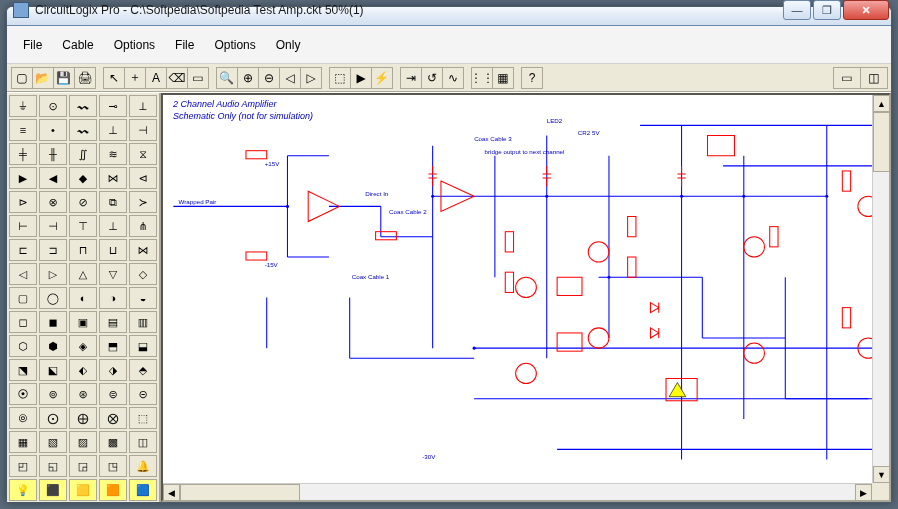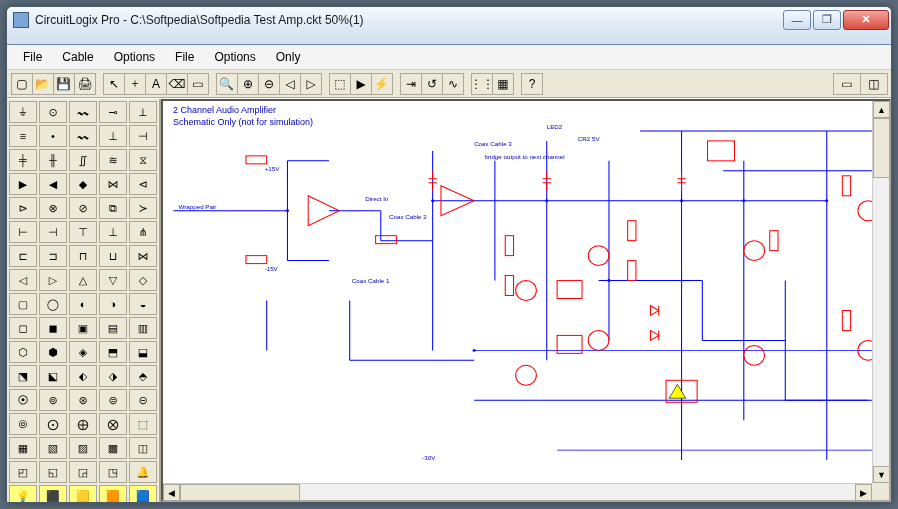--- a/index.html
+++ b/index.html
@@ -1,35 +1,35 @@
 <!DOCTYPE html>
 <html><head>
 <meta charset="utf-8">
 <style>
 * { margin: 0; padding: 0; box-sizing: border-box; font-family: "Segoe UI", Tahoma, sans-serif; }
 body { background: #5a6a7a; width: 898px; height: 509px; overflow: hidden; }
 .window { position: absolute; left: 6px; top: 6px; right: 6px; bottom: 6px; background: #fff; border: 1px solid #4a5a6a; border-radius: 6px 6px 0 0; display: flex; flex-direction: column; box-shadow: 0 0 8px rgba(0,0,0,.4); }
-.titlebar { height: 38px; background: linear-gradient(#f7fbff,#e4ecf7 40%,#d3e0f0); border-bottom: 1px solid #6a88ab; display: flex; align-items: center; padding: 0 2px 12px 6px; border-radius: 6px 6px 0 0; }
+.titlebar { height: 19px; background: linear-gradient(#f7fbff,#e4ecf7 40%,#d3e0f0); border-bottom: 1px solid #6a88ab; display: flex; align-items: center; padding: 0 2px 12px 6px; border-radius: 6px 6px 0 0; }
 .titlebar .icon { width: 16px; height: 16px; margin-right: 6px; background: #7aa6d8; border: 1px solid #3a5a7a; }
 .titlebar .title { font-size: 12px; color: #1a1a1a; flex: 1; white-space: nowrap; overflow: hidden; }
 .winbtns { display: flex; gap: 2px; }
 .winbtn { width: 28px; height: 20px; border: 1px solid #6a88ab; border-radius: 3px; background: linear-gradient(#f3f8ff,#d0dff0); display: flex; align-items: center; justify-content: center; font-size: 11px; color: #2a3a4a; cursor: default; }
 .winbtn.close { width: 46px; background: linear-gradient(#f3a4a0,#d94b3e); color: #fff; border-color: #a02e22; font-weight: bold; }
-.menubar { height: 25px; background: #f4f4f4; border-bottom: 1px solid #d0d0d0; display: flex; align-items: stretch; padding: 8px 6px; }
+.menubar { height: 38px; background: #f4f4f4; border-bottom: 1px solid #d0d0d0; display: flex; align-items: stretch; padding: 8px 6px; }
 .menuitem { padding: 0 10px; font-size: 12px; display: flex; align-items: center; color: #000; cursor: default; }
 .toolbar { height: 28px; background: #ece9d8; border-bottom: 1px solid #aca899; display: flex; align-items: center; padding: 0 4px; gap: 0; }
 .tbtn { width: 22px; height: 22px; border: 1px solid #aca899; background: #ece9d8; display: flex; align-items: center; justify-content: center; font-size: 12px; cursor: default; margin-right: -1px; }
 .tsep { width: 8px; }
 .tgroup-right { margin-left: auto; display:flex; }
 .client { flex: 1; display: flex; background: #ece9d8; border-top: 1px solid #fff; overflow: hidden;}
 .palette { width: 154px; background: #ece9d8; border-right: 2px solid #aca899; padding: 2px; display: grid; grid-template-columns: repeat(5, 28px); grid-auto-rows: 22px; gap: 2px; align-content: start; }
 .pbtn { border: 1px solid #aca899; background: #ece9d8; display: flex; align-items:center; justify-content:center; font-size: 11px; cursor: default; overflow:hidden;}
 .canvas-wrap { flex: 1; display: flex; flex-direction: column; background: #fff; position: relative;}
 .canvas-inner { flex: 1; position: relative; overflow: hidden; border: 2px inset #aca899; background:#fff;}
-.schematic-text { position: absolute; left: 10px; top: 4px; font-family: "Courier New", monospace; font-size: 9px; color: #0000c0; line-height: 11px; white-space: pre; }
+.schematic-text { position: absolute; left: 10px; top: 4px; font-family: "Courier New", monospace; font-size: 9px; font-style: italic; color: #0000c0; line-height: 11px; white-space: pre; }
 .scroll-v { position: absolute; top: 0; right: 0; bottom: 17px; width: 17px; background: #f0f0f0; border-left: 1px solid #ccc;}
 .scroll-h { position: absolute; left: 0; right: 17px; bottom: 0; height: 17px; background: #f0f0f0; border-top: 1px solid #ccc;}
 .scroll-corner { position: absolute; right:0; bottom:0; width:17px; height:17px; background:#ece9d8;}
 .sbtn { width:17px; height:17px; background:#ece9d8; border:1px solid #aca899; display:flex; align-items:center; justify-content:center; font-size:9px; position:absolute;}
 .thumb-v { position:absolute; left:0; width:17px; background:#ece9d8; border:1px solid #aca899;}
 .thumb-h { position:absolute; top:0; height:17px; background:#ece9d8; border:1px solid #aca899;}
 svg.schem { position:absolute; inset:0; width:100%; height:100%; }
 .wire { stroke:#0000ff; stroke-width:1; fill:none; }
 .comp { stroke:#ff0000; stroke-width:1; fill:none; }
 .nodefill { fill:#0000ff; }

